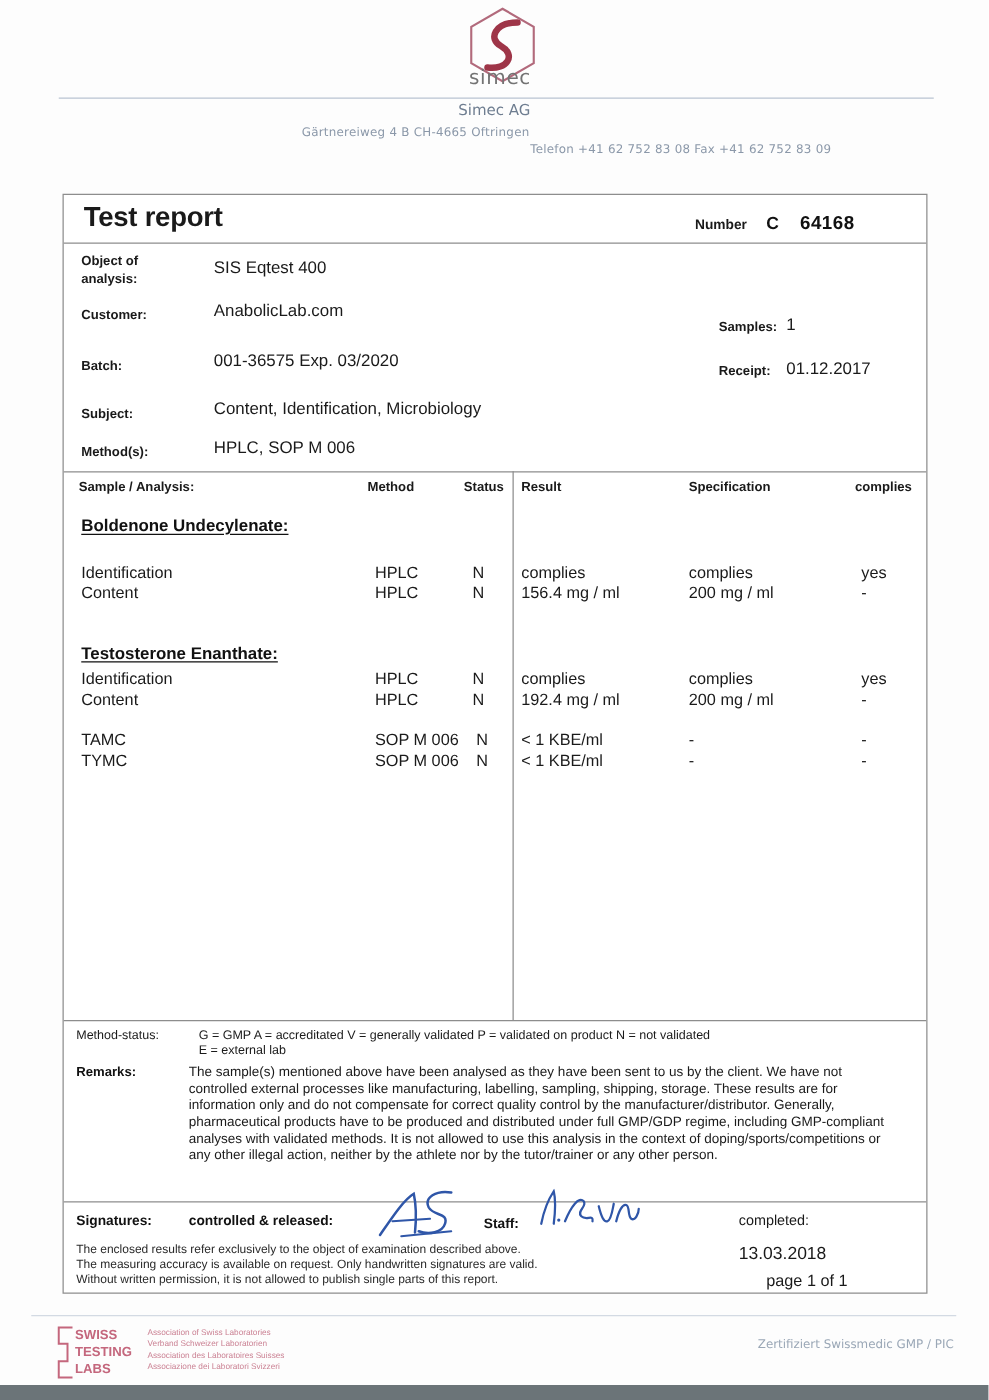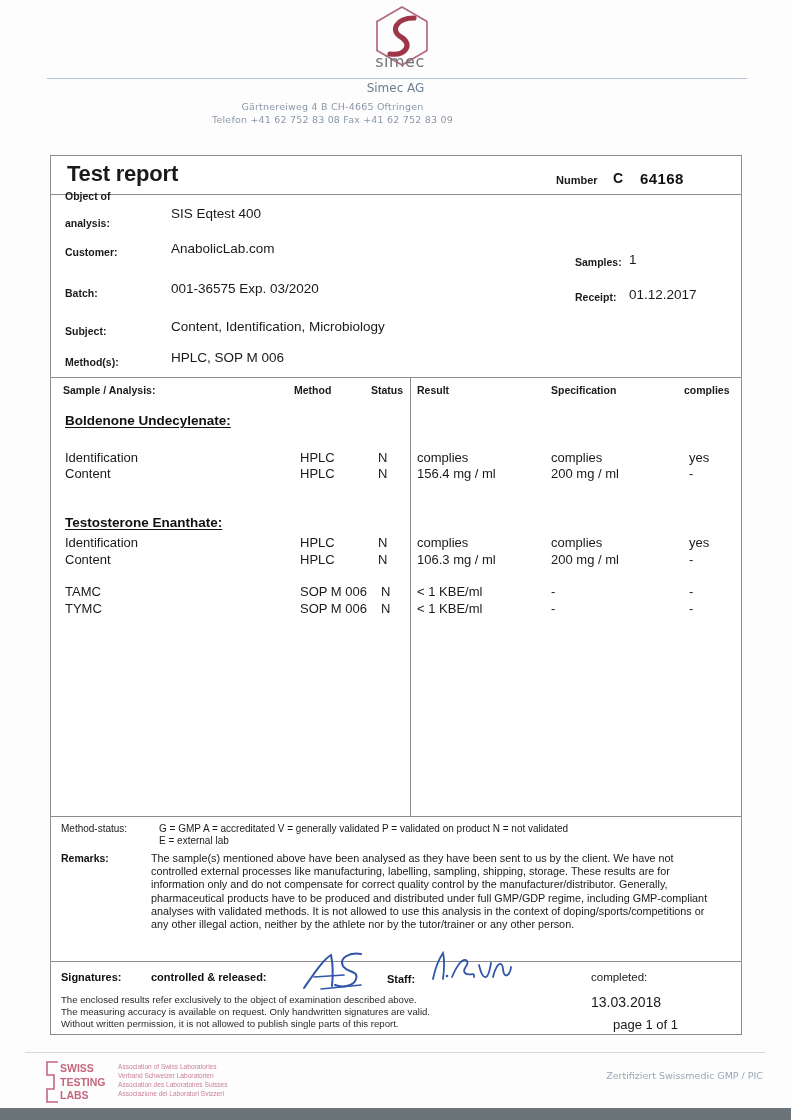--- a/index.html
+++ b/index.html
@@ -61,21 +61,21 @@
     position: absolute;
     left: 0;
     width: 665px;
     text-align: center;
     font-size: 9.5px;
     color: #8b98a9;
     font-family: "DejaVu Sans", sans-serif;
     letter-spacing: 0.2px;
   }
   .addr.l1 { top: 101px; }
-  .addr.l2 { top: 114px; }
+  .addr.l2 { top: 114px; text-align: right; }
   .addr.l3 { top: 127px; }
 
   
   .report {
     position: absolute;
     left: 50px; top: 155px;
     width: 692px;
     height: 880px;
     border: 1px solid #8d8d8d;
     box-sizing: border-box;
@@ -308,21 +308,21 @@
   </div>
 
   <div class="report">
 
     <div class="title">Test report</div>
     <div class="number-label">Number</div>
     <div class="number-prefix">C</div>
     <div class="number-value">64168</div>
     <div class="hline" style="top:38px"></div>
 
-    <div class="meta-label" style="top:34px">Object of</div>
+    <div class="meta-label" style="top:47px">Object of</div>
     <div class="meta-label" style="top:61px">analysis:</div>
     <div class="meta-value" style="top:50px">SIS Eqtest 400</div>
 
     <div class="meta-label" style="top:90px">Customer:</div>
     <div class="meta-value" style="top:85px">AnabolicLab.com</div>
     <div class="meta-right-label" style="left:524px; top:100px">Samples:</div>
     <div class="meta-right-value" style="left:578px; top:96px">1</div>
 
     <div class="meta-label" style="top:131px">Batch:</div>
     <div class="meta-value" style="top:125px">001-36575 Exp. 03/2020</div>
@@ -367,21 +367,21 @@
     <div class="cell" style="left:14px;  top:379px">Identification</div>
     <div class="cell" style="left:249px; top:379px">HPLC</div>
     <div class="cell" style="left:327px; top:379px">N</div>
     <div class="cell" style="left:366px; top:379px">complies</div>
     <div class="cell" style="left:500px; top:379px">complies</div>
     <div class="cell" style="left:638px; top:379px">yes</div>
 
     <div class="cell" style="left:14px;  top:396px">Content</div>
     <div class="cell" style="left:249px; top:396px">HPLC</div>
     <div class="cell" style="left:327px; top:396px">N</div>
-    <div class="cell" style="left:366px; top:396px">106.3 mg / ml</div>
+    <div class="cell" style="left:366px; top:396px">192.4 mg / ml</div>
     <div class="cell" style="left:500px; top:396px">200 mg / ml</div>
     <div class="cell" style="left:638px; top:396px">-</div>
 
     <div class="cell" style="left:14px;  top:428px">TAMC</div>
     <div class="cell" style="left:249px; top:428px">SOP M 006</div>
     <div class="cell" style="left:330px; top:428px">N</div>
     <div class="cell" style="left:366px; top:428px">&lt; 1 KBE/ml</div>
     <div class="cell" style="left:500px; top:428px">-</div>
     <div class="cell" style="left:638px; top:428px">-</div>
 

